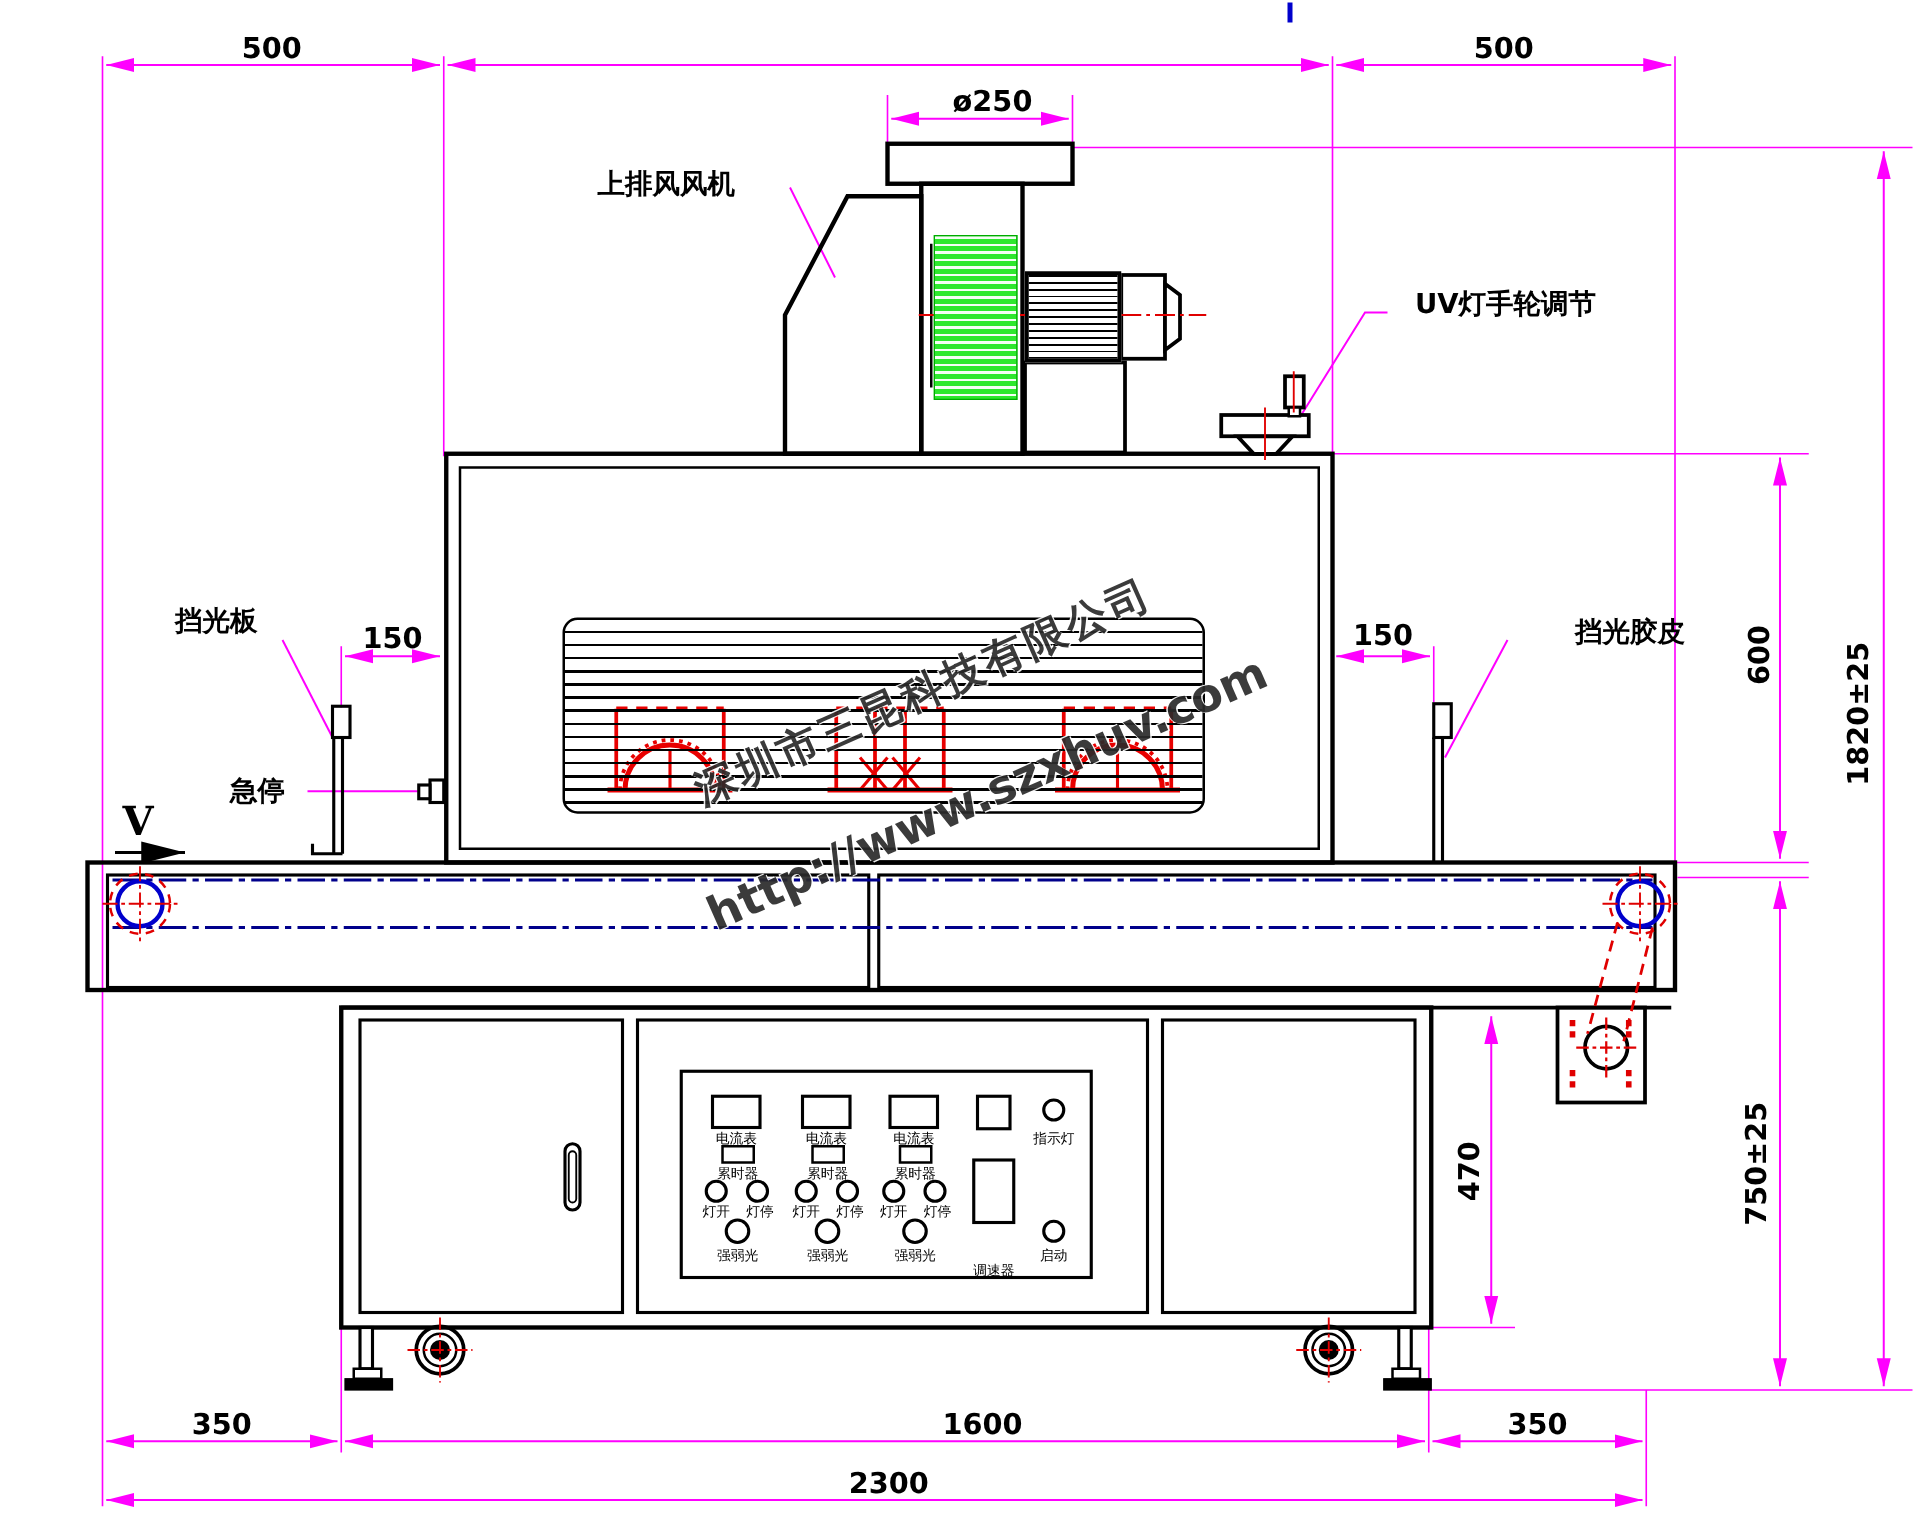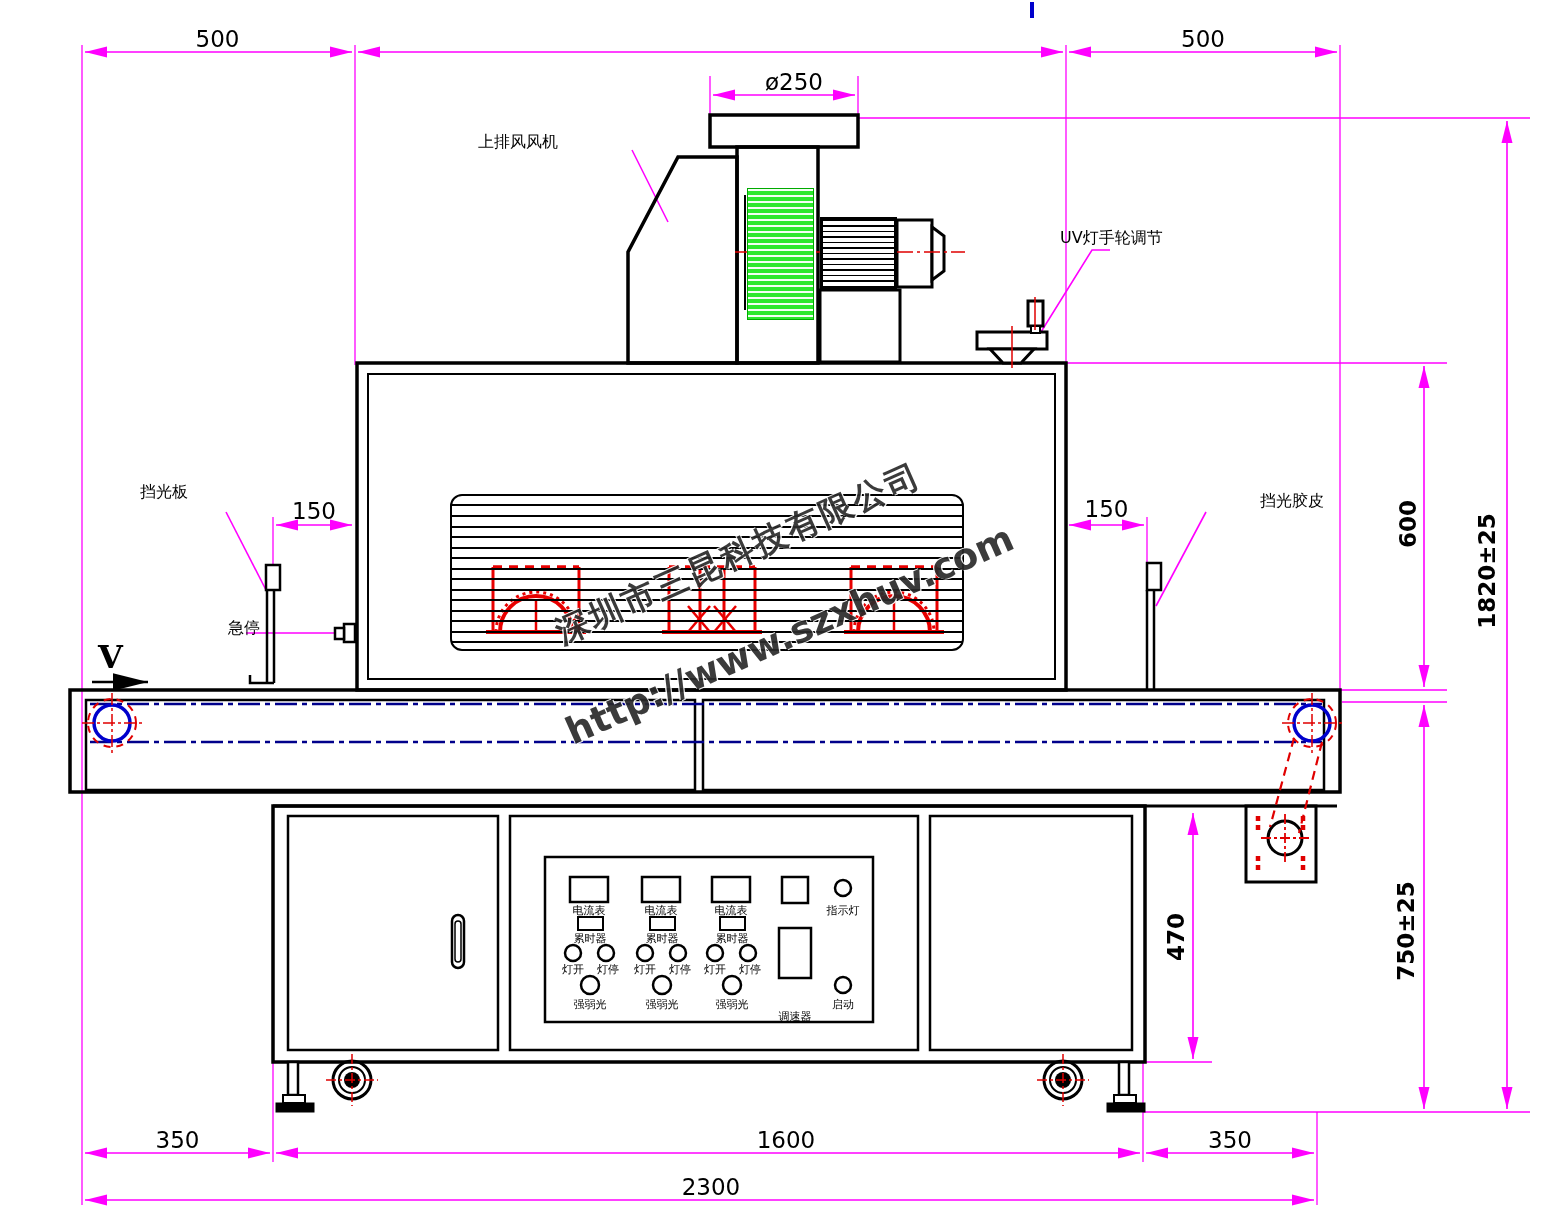--- a/index.html
+++ b/index.html
@@ -1,22 +1,22 @@
 <!DOCTYPE html>
 <html><head>
 <meta charset="utf-8">
 <style>
   html,body{margin:0;padding:0;background:#fff;}
   #stage{position:relative;width:1541px;height:1220px;background:#fff;overflow:hidden;
          font-family:"DejaVu Sans",sans-serif;color:#000;}
   #stage svg{position:absolute;left:0;top:0;}
-  .dimtext{position:absolute;font-size:23px;font-weight:400;text-align:center;white-space:nowrap;}
+  .dimtext{position:absolute;font-size:23px;font-weight:700;text-align:center;white-space:nowrap;}
   .dimtext-rot{position:absolute;font-size:23px;font-weight:600;text-align:center;white-space:nowrap;
                transform:rotate(-90deg);transform-origin:center;}
-  .cnlabel{position:absolute;font-size:16px;font-weight:400;white-space:nowrap;}
+  .cnlabel{position:absolute;font-size:22px;font-weight:700;white-space:nowrap;}
   .paneltext{position:absolute;font-size:11px;font-weight:400;text-align:center;white-space:nowrap;}
   .vtext{position:absolute;font-size:32px;font-weight:700;font-family:"DejaVu Serif",serif;}
   .wm{position:absolute;white-space:nowrap;color:#2b2b2b;opacity:.92;
       text-shadow:1px 1px 0 #fff,-1px -1px 0 #fff;}
   .wm1{font-size:33px;font-weight:700;letter-spacing:3px;transform:rotate(-24deg);transform-origin:left center;}
   .wm2{font-size:37px;font-weight:700;transform:rotate(-24deg);transform-origin:left center;}
   .louver{position:absolute;left:450px;top:494px;width:510px;height:153px;border:2px solid #000;border-radius:12px;
           background:repeating-linear-gradient(to bottom,transparent 0 8.5px,#000 8.5px 10.5px);}
   .greenfins{position:absolute;left:747px;top:188px;width:65px;height:130px;background:#2de82d;border:1px solid #0a0;
           background-image:repeating-linear-gradient(to bottom,rgba(255,255,255,.95) 0 2px,transparent 2px 6px);}
@@ -280,23 +280,23 @@
   <div class="dimtext" style="left:275px;top:1127px;width:1022px;">1600</div>
   <div class="dimtext" style="left:1145px;top:1127px;width:170px;">350</div>
   <div class="dimtext" style="left:84px;top:1174px;width:1254px;">2300</div>
   <div class="dimtext-rot" style="left:1348px;top:511px;width:120px;">600</div>
   <div class="dimtext-rot" style="left:1413px;top:558px;width:148px;">1820±25</div>
   <div class="dimtext-rot" style="left:1126px;top:924px;width:100px;">470</div>
   <div class="dimtext-rot" style="left:1332px;top:918px;width:148px;">750±25</div>
   <div class="vtext" style="left:98px;top:638px;">V</div>
 
   <div class="cnlabel" style="left:478px;top:132px;">上排风风机</div>
-  <div class="cnlabel" style="left:1060px;top:228px;">UV灯手轮调节</div>
+  <div class="cnlabel" style="left:1132px;top:228px;">UV灯手轮调节</div>
   <div class="cnlabel" style="left:140px;top:482px;">挡光板</div>
-  <div class="cnlabel" style="left:184px;top:618px;margin-left:44px;">急停</div>
+  <div class="cnlabel" style="left:184px;top:618px;">急停</div>
   <div class="cnlabel" style="left:1260px;top:491px;">挡光胶皮</div>
 
   <div class="wm wm1" style="left:558px;top:612px;">深圳市三昆科技有限公司</div>
   <div class="wm wm2" style="left:568px;top:712px;">http://www.szxhuv.com</div>
 
   <div class="paneltext" style="left:559px;top:903px;width:60px;">电流表</div>
   <div class="paneltext" style="left:631px;top:903px;width:60px;">电流表</div>
   <div class="paneltext" style="left:701px;top:903px;width:60px;">电流表</div>
   <div class="paneltext" style="left:560px;top:931px;width:60px;">累时器</div>
   <div class="paneltext" style="left:632px;top:931px;width:60px;">累时器</div>

